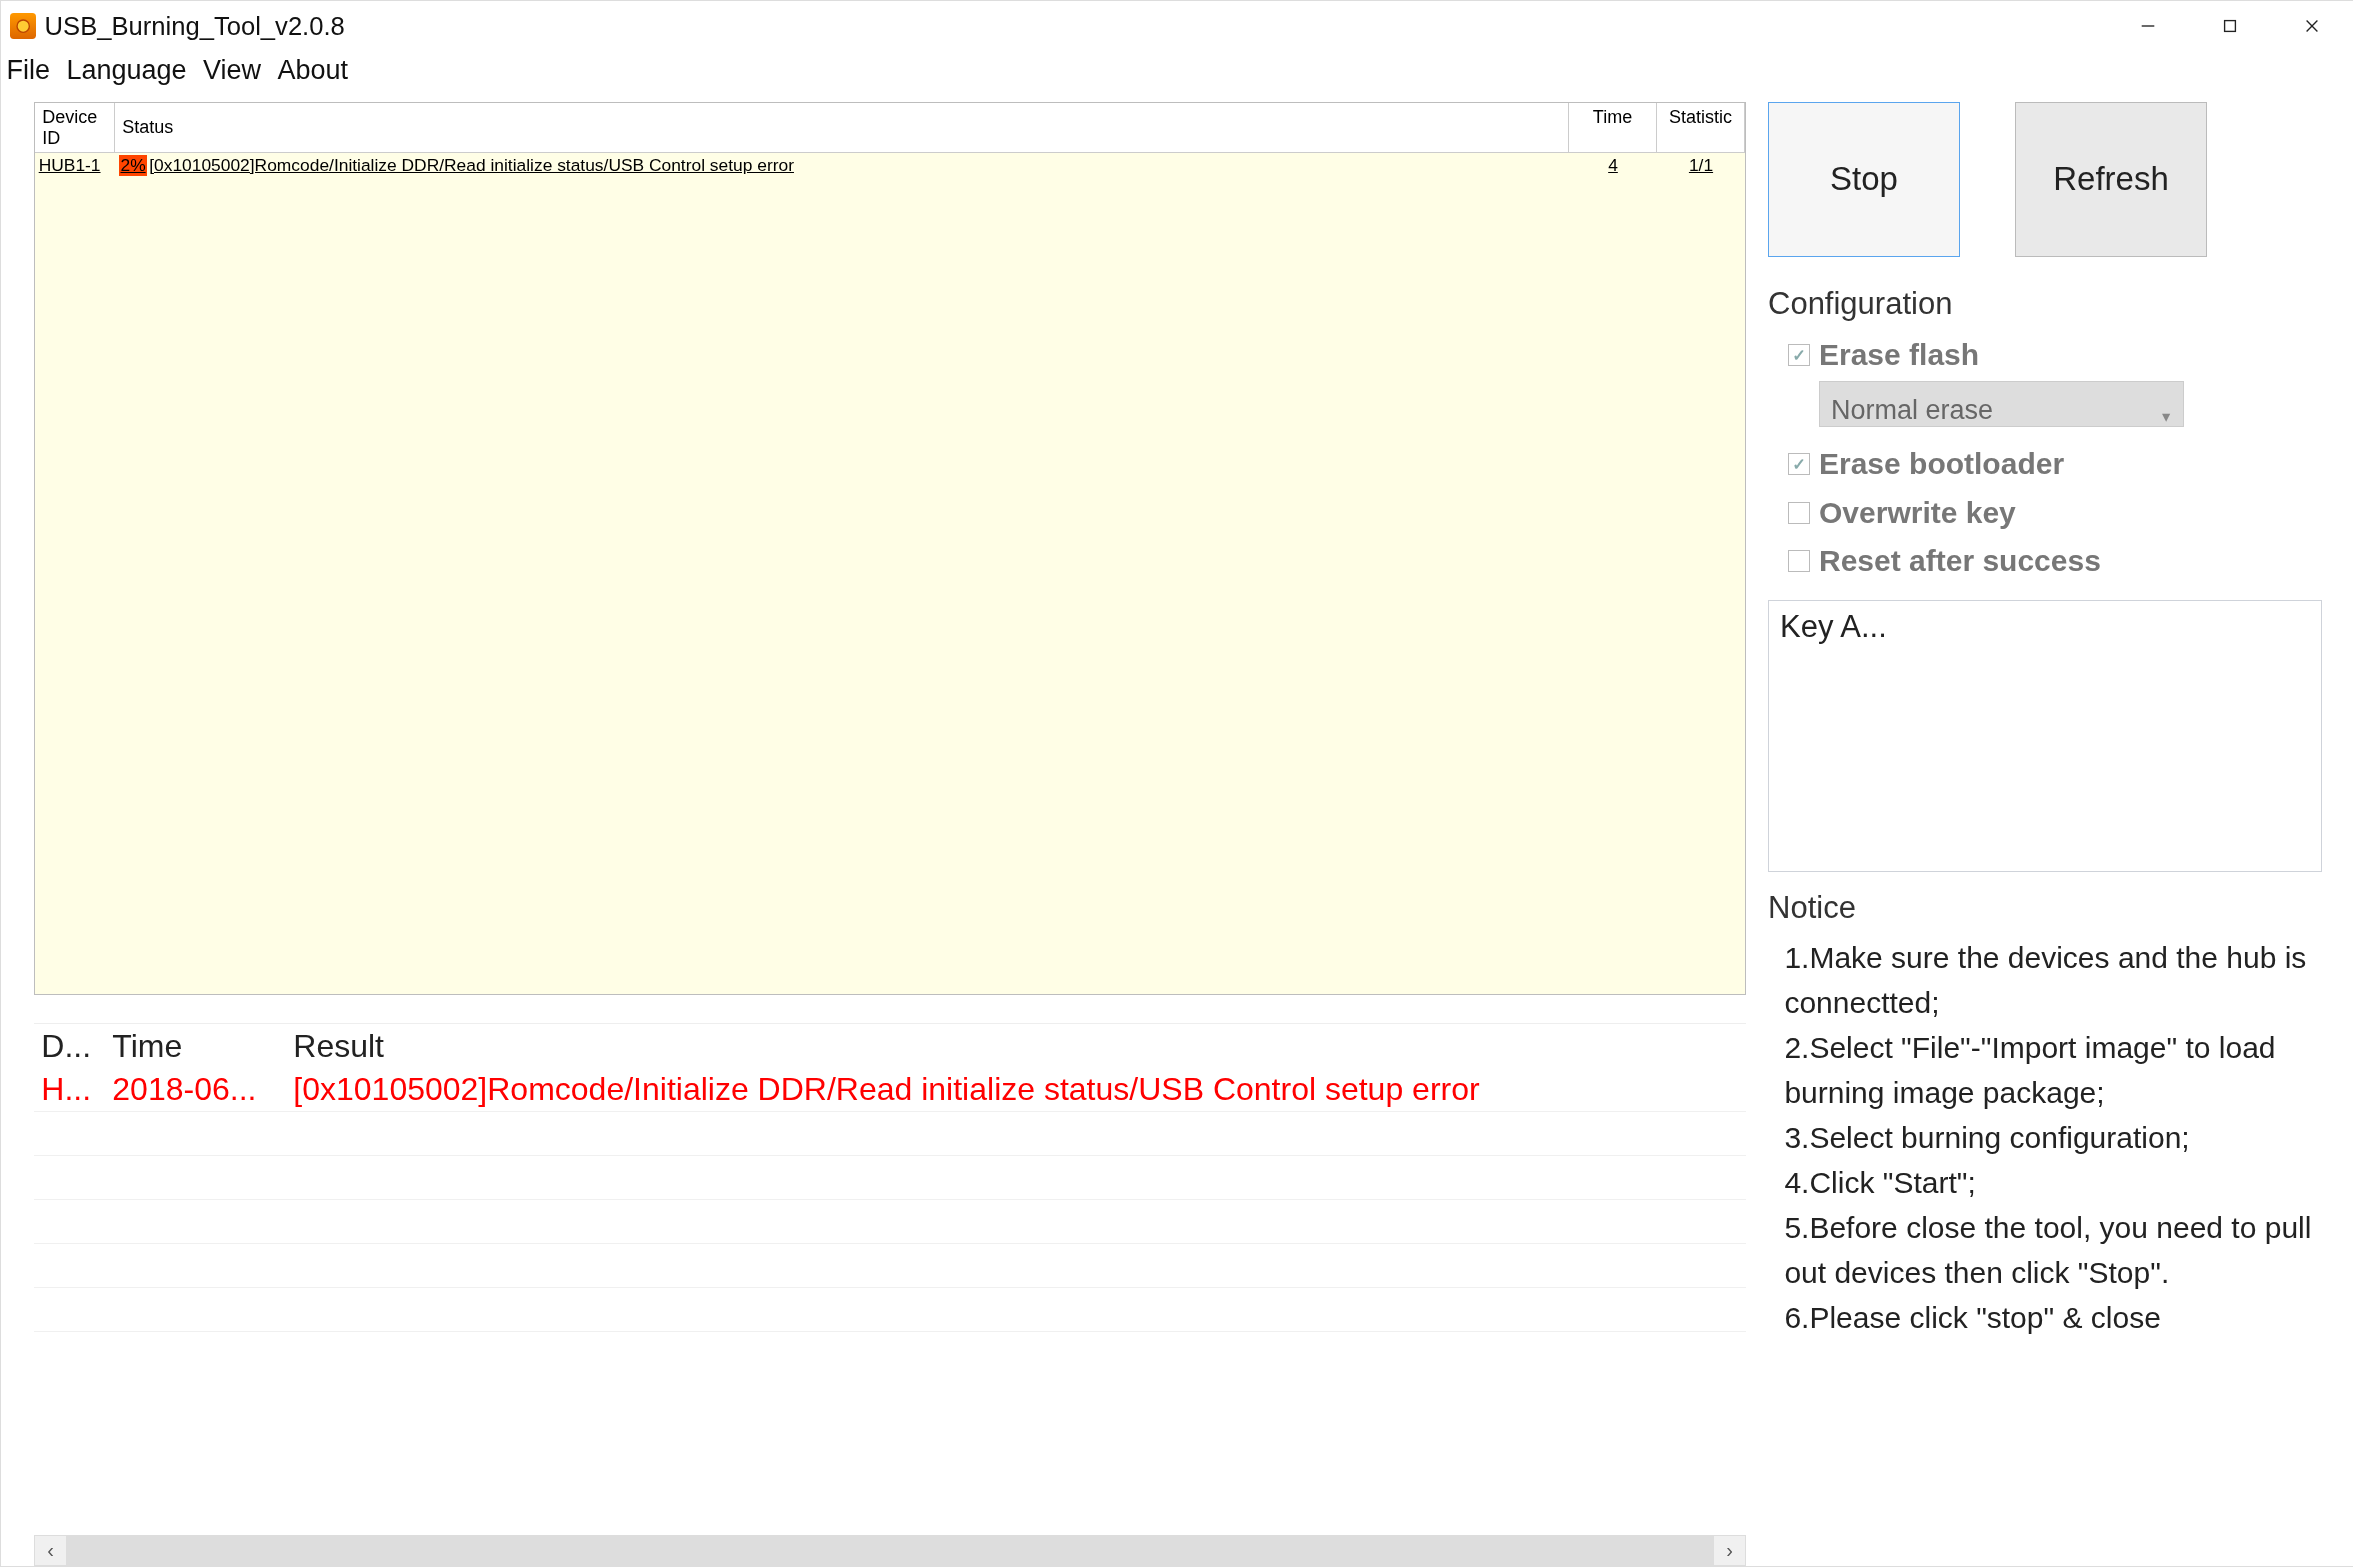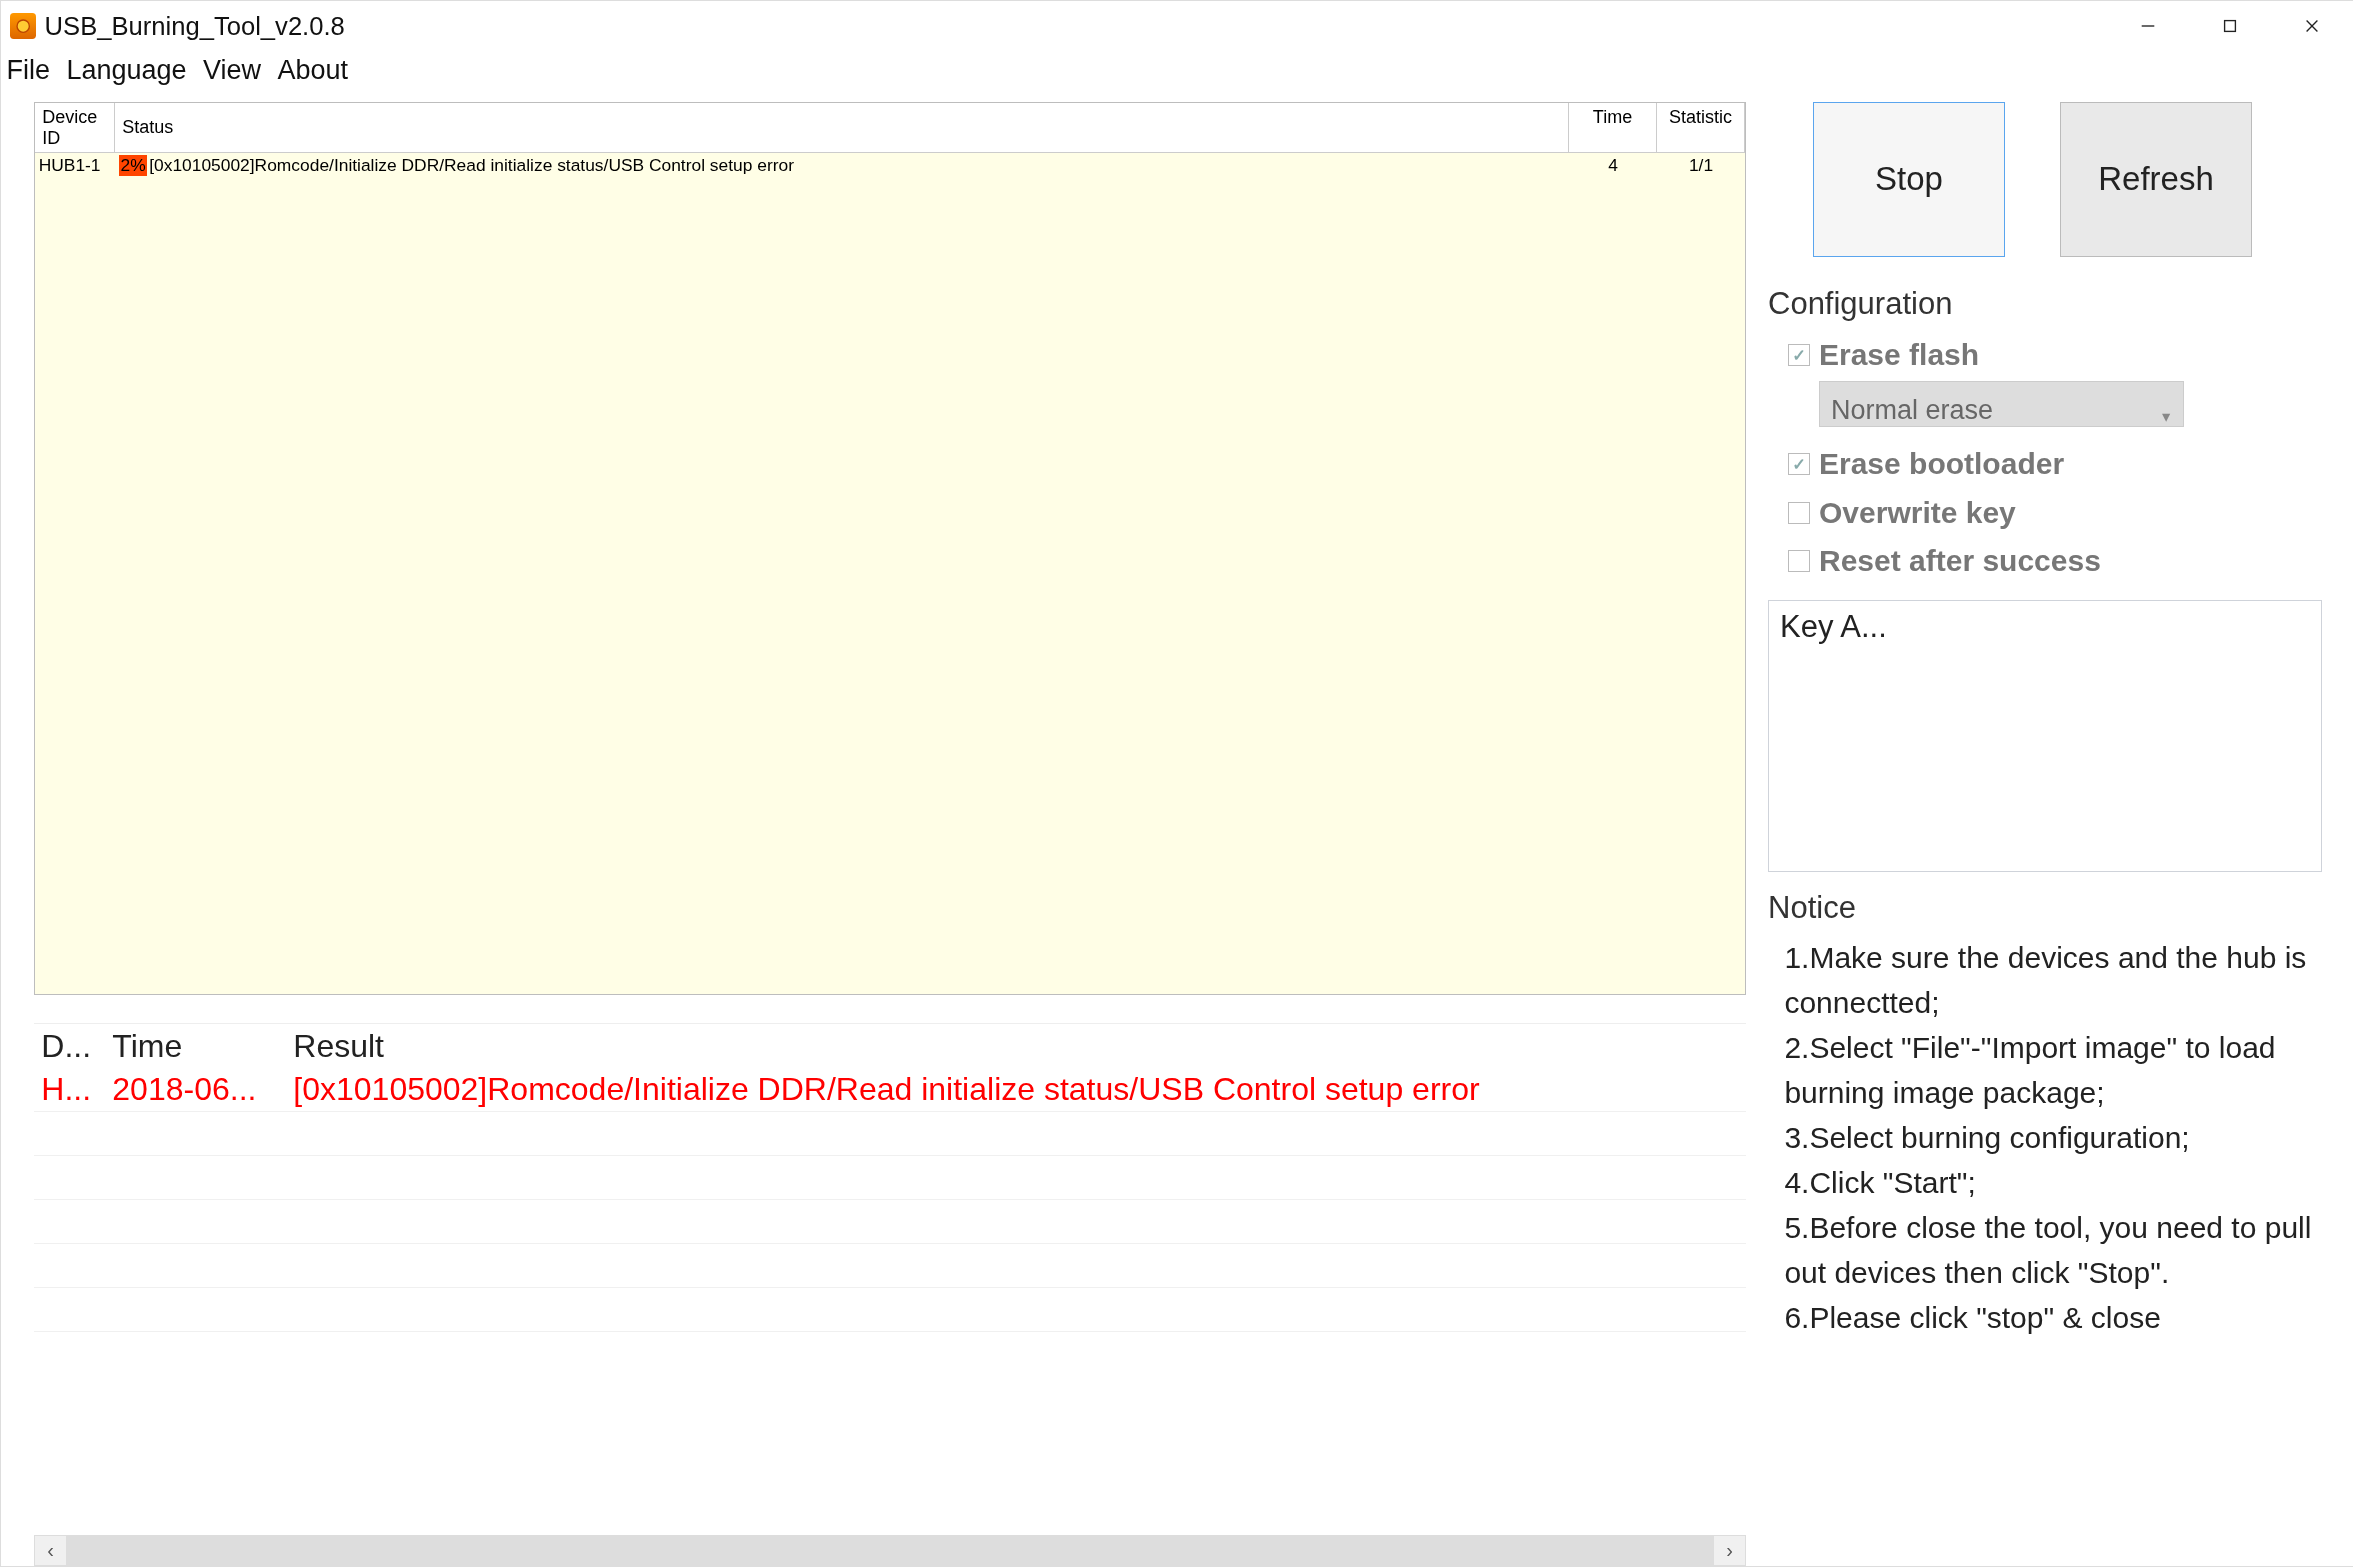--- a/index.html
+++ b/index.html
@@ -23,21 +23,21 @@
   .menubar div { cursor: default; }
   .content { flex: 1; display: flex; padding: 7.3px 0 0 0; }
   .left-col { flex: 1; display: flex; flex-direction: column; padding: 0 22px 0 33px; }
   .right-col { width: 585px; display: flex; flex-direction: column; padding: 0 31px 0 0; }
 
   
   .devtable-wrap { border: 0.9px solid #bdbdbd; background: #fffee6; height: 893px; margin-bottom: 28px; display: flex; flex-direction: column; }
   .devtable-head { display: flex; background: #fff; border-bottom: 0.9px solid #ccc; font-size: 18px; }
   .devcell-h { border-right: 0.9px solid #ccc; padding: 3.7px 7.3px; background: #fff; }
   .devrow { display: flex; font-size: 17.4px; background: #fffee6; }
-  .devrow > div { padding: 1.8px 3.7px; }
+  .devrow > div { padding: 1.8px 3.7px; text-decoration: underline; }
   .col-id   { width: 80px; }
   .col-stat { flex: 1; display: flex; align-items: center; }
   .col-time { width: 88px; text-align: center; }
   .col-stc  { width: 88px; text-align: center; }
   .pct-badge { background: #ff4500; color: #000; padding: 0 1.8px; margin-right: 1.8px; font-size: 17.4px; }
 
   
   .logtable-wrap { flex: 1; display: flex; flex-direction: column; border-top: 0.9px solid #eee; }
   .logtable { flex: 1; }
   .loghead { display: flex; font-size: 32px; color: #222; }
@@ -49,21 +49,21 @@
   .lc-t { width: 181px; }
   .lc-r { flex: 1; }
   .hscroll { height: 31px; background: #f0f0f0; border: 0.9px solid #ddd; display: flex; align-items: center; }
   .hscroll .arrow { width: 31px; text-align: center; font-size: 20px; color: #555; }
   .hscroll .track { flex: 1; height: 100%; position: relative; }
   .hscroll .thumb { position: absolute; left: 0; top: 0; height: 100%; width: 100%; background: #ddd; }
 
   
   .btnrow { display: flex; gap: 55px; padding: 0 0 27px 0; }
   .bigbtn { width: 192px; height: 155px; background: #e9e9e9; border: 0.9px solid #bbb; font-size: 33px; color: #222; display: flex; align-items: center; justify-content: center; }
-  .bigbtn.primary { background: #f6f6f6; border: 1.8px solid #5aa5ee; margin-left: 45px; }
+  .bigbtn.primary { background: #f6f6f6; border: 1.8px solid #5aa5ee; }
   .config-title { font-size: 31px; color: #333; padding: 1.8px 0 9px 0; }
   .chk { display: flex; align-items: center; gap: 9px; padding: 7.3px 0 7.3px 20px; font-size: 30px; color: #777; font-weight: bold; }
   .chkbox { width: 22px; height: 22px; border: 1.8px solid #bbb; display: inline-flex; align-items: center; justify-content: center; background: #fff; }
   .chkbox.checked::after { content: "✓"; font-size: 16.4px; color: #8aa; }
   .select { margin: 1.8px 0 12.8px 51px; width: 365px; height: 46px; background: #ddd; color: #666; border: 0.9px solid #ccc; display: flex; align-items: flex-end; padding: 0 11px; font-size: 27px; position: relative; }
   .select .caret { position: absolute; right: 12.8px; font-size: 16.4px; color: #888; }
   .keybox { border: 1.8px solid #cfd3da; height: 272px; margin: 14.6px 0 18px 0; padding: 7.3px 11px; font-size: 31px; color: #222; }
   .notice-title { font-size: 31px; color: #333; padding: 0 0 9px 0; }
   .notice-body { font-size: 30px; color: #222; padding: 0 3.7px 0 16.4px; line-height: 1.5; }
 </style>

